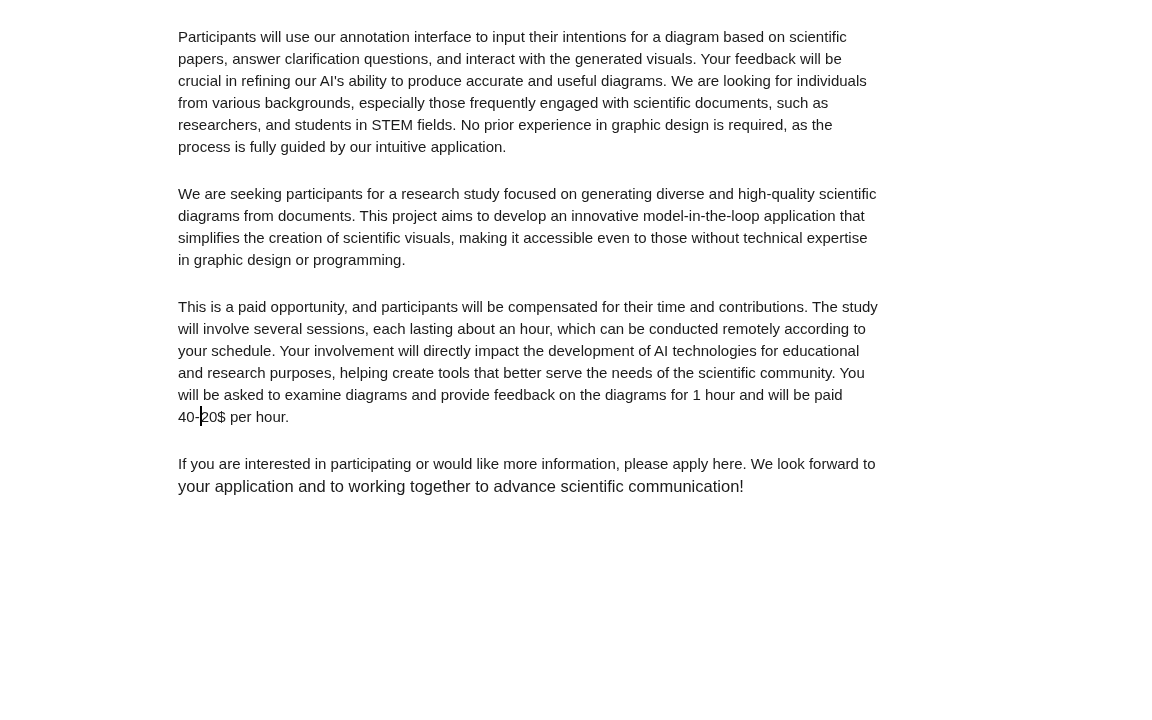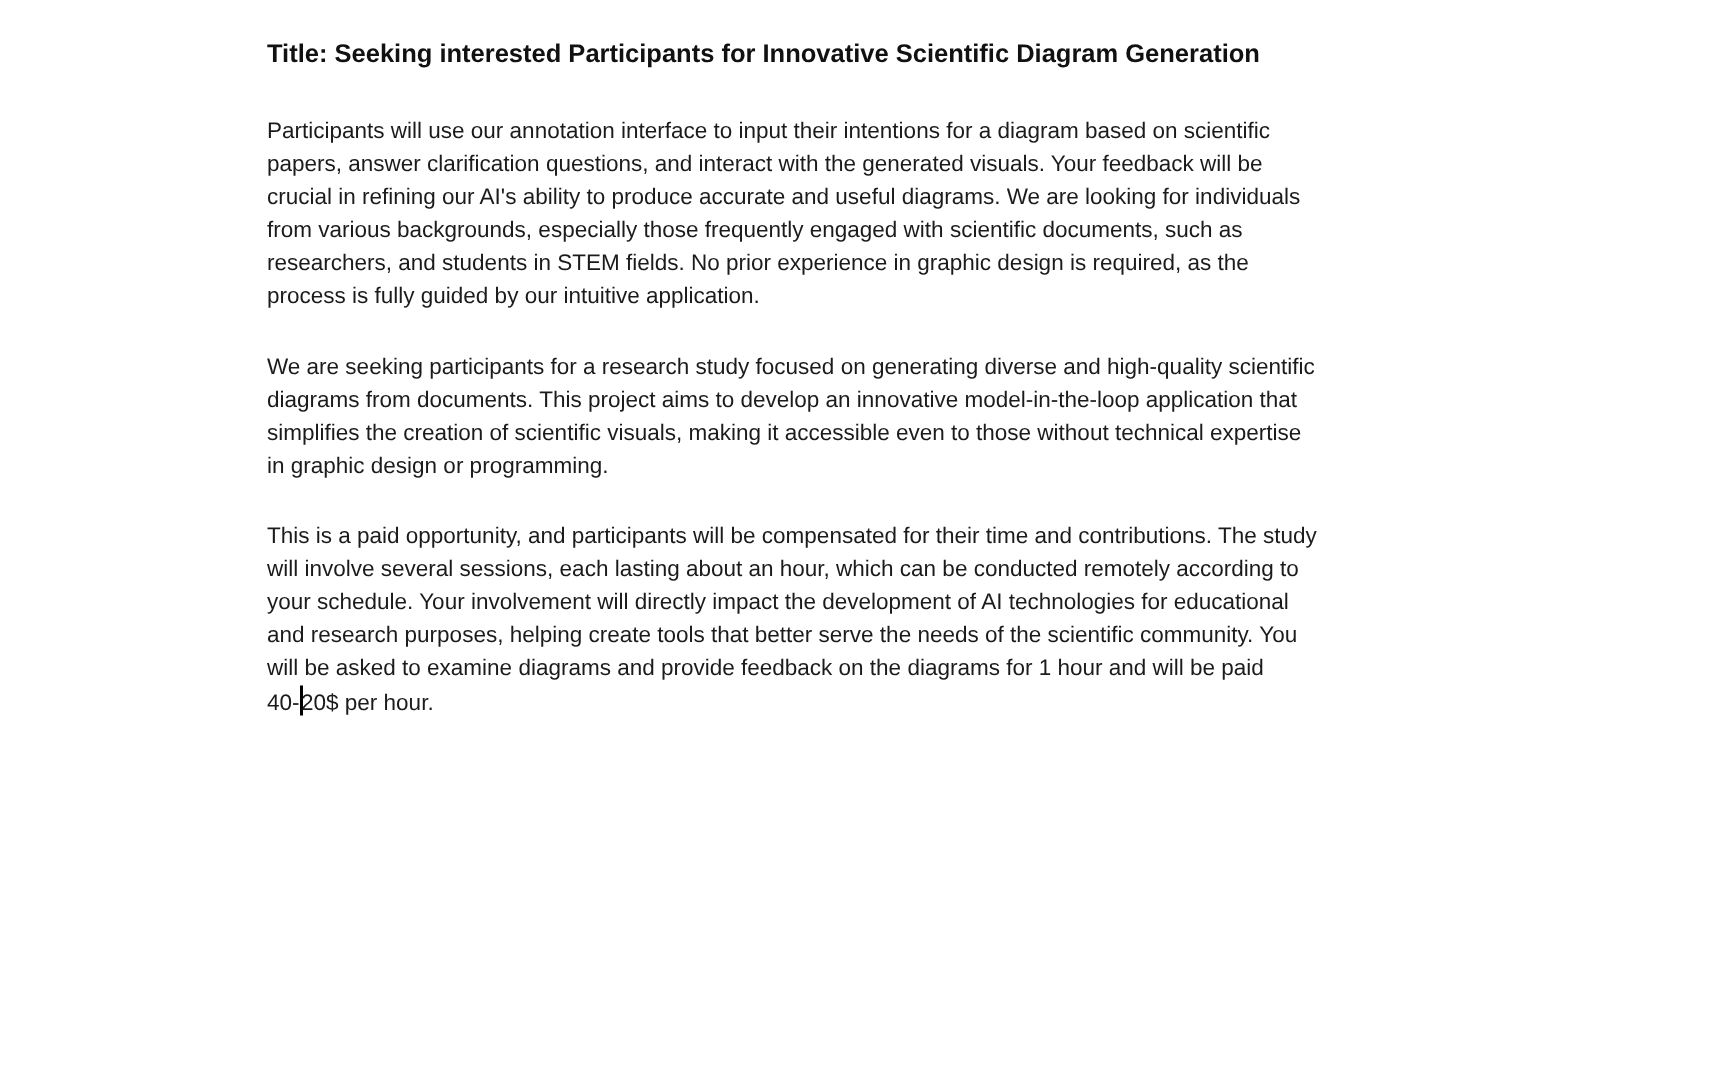--- a/index.html
+++ b/index.html
@@ -70,37 +70,38 @@
     white-space: pre-line;
   }
 </style>
 </head>
 <body>
 
 <div class="page">
   <div class="doc">
 
 
-    <div class="job-heading">Title: Seeking interested Participants for Innovative Scientific Diagram Generation</div>
 
     <p class="body-par">Participants will use our annotation interface to input their intentions for a diagram based on scientific
 papers, answer clarification questions, and interact with the generated visuals. Your feedback will be
 crucial in refining our AI's ability to produce accurate and useful diagrams. We are looking for individuals
 from various backgrounds, especially those frequently engaged with scientific documents, such as
 researchers, and students in STEM fields. No prior experience in graphic design is required, as the
 process is fully guided by our intuitive application.</p>
 
     <p class="body-par">We are seeking participants for a research study focused on generating diverse and high-quality scientific
 diagrams from documents. This project aims to develop an innovative model-in-the-loop application that
 simplifies the creation of scientific visuals, making it accessible even to those without technical expertise
 in graphic design or programming.</p>
 
     <p class="body-par"><span>This is a paid opportunity, and participants will be compensated for their time and contributions. The study
 will involve several sessions, each lasting about an hour, which can be conducted remotely according to
 your schedule. Your involvement will directly impact the development of AI technologies for educational
 and research purposes, helping create tools that better serve the needs of the scientific community. You
 will be asked to examine diagrams and provide feedback on the diagrams for 1 hour and will be paid</span>
 <span>40-</span><span class="caret"></span><span>20$ per hour.</span></p>
 
+    <p class="body-par"><span>If you are interested in participating or would like more information, please apply here. We look forward to</span>
+<span class="larger-run">your application and to working together to advance scientific communication!</span></p>
 
 
   </div>
 </div>
 
 </body></html>

